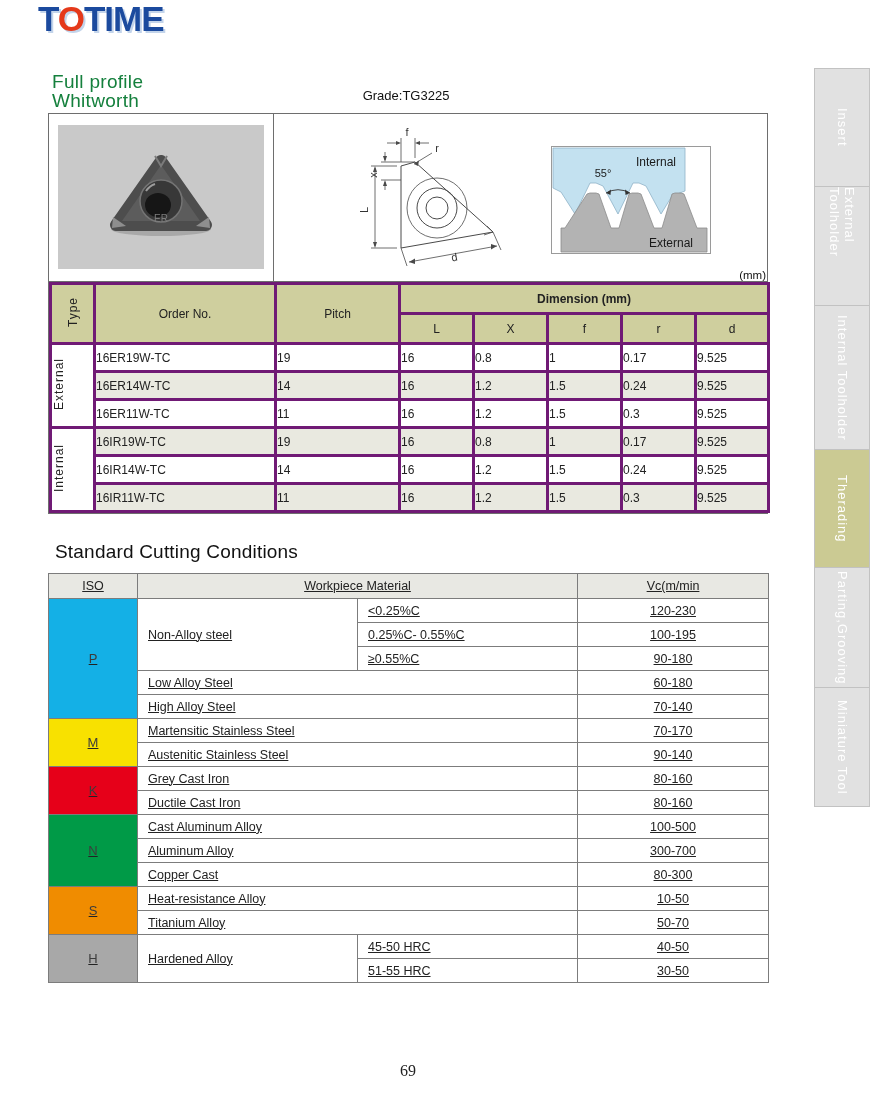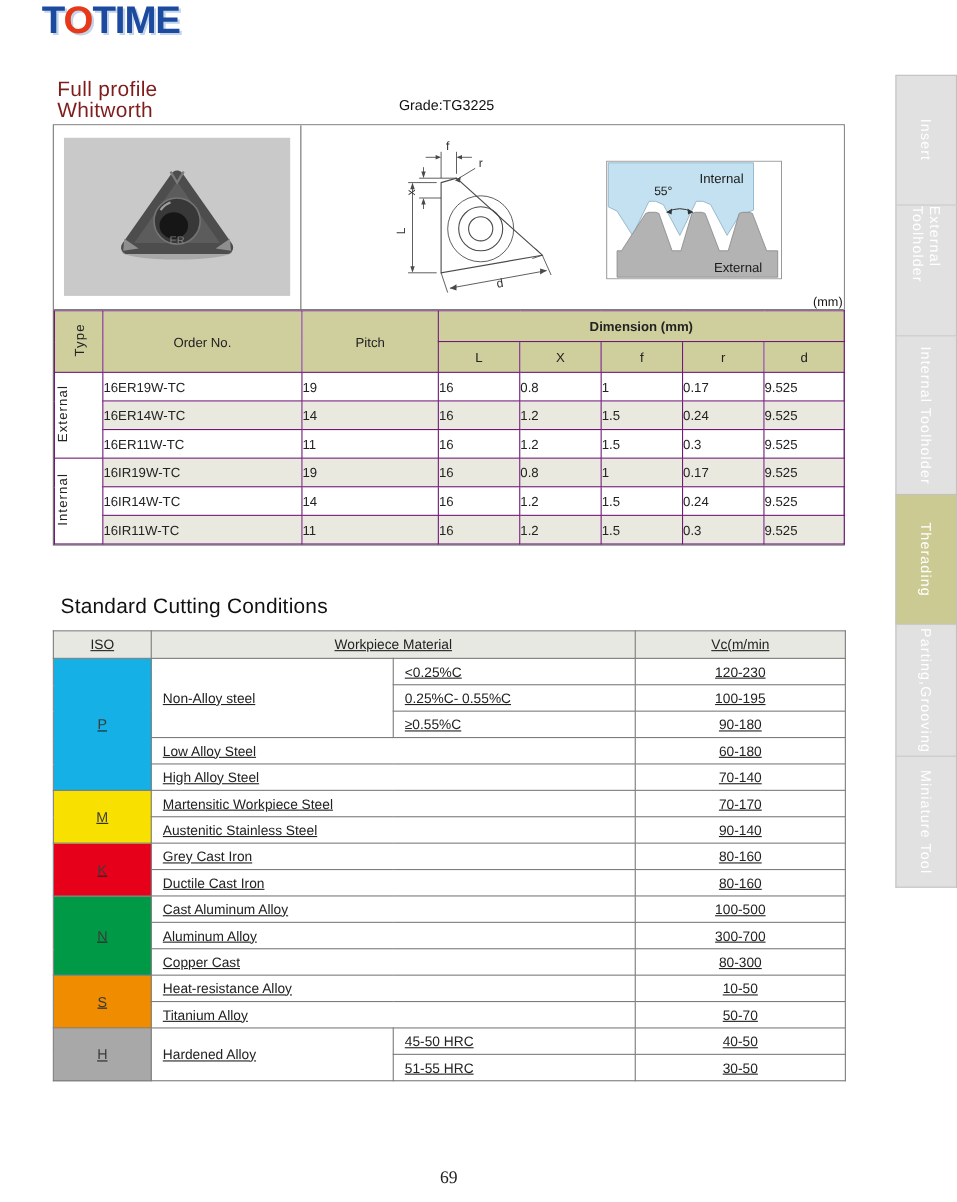--- a/index.html
+++ b/index.html
@@ -9,34 +9,34 @@
   
   .logo{position:absolute;left:38px;top:0px;font-weight:bold;font-size:35px;line-height:38px;
         letter-spacing:-1px;color:#1b4a9e;text-shadow:2px 2px 0 #c3d4ea;}
   .logo .o{color:#e5391a;}
   .head-text{position:absolute;left:196px;top:4px;width:572px;}
   .cat{font-size:15px;color:#111;}
   .hrule{border-top:2px solid #8fb0d2;margin-top:1px;height:0;}
   .subcat{font-size:14.5px;color:#111;margin-top:3px;letter-spacing:.5px;}
 
   
-  .titles{position:absolute;left:52px;top:72px;font-size:19px;color:#7f1d1d;line-height:19px;letter-spacing:.3px;}
+  .titles{position:absolute;left:52px;top:72px;font-size:19px;color:#15803d;line-height:19px;letter-spacing:.3px;}
   .grade{position:absolute;left:48px;top:88px;width:716px;text-align:center;font-size:13px;color:#111;}
 
   
   .plate{position:absolute;left:48px;top:113px;width:720px;border:1px solid #6e6e6e;box-sizing:border-box;background:#fff;}
   .img-row{position:relative;height:167px;border-bottom:1px solid #6e6e6e;background:#fff;}
   .photo-cell{position:absolute;left:0;top:0;width:225px;height:167px;border-right:1px solid #6e6e6e;box-sizing:border-box;}
   .photo-cell svg{position:absolute;left:9px;top:11px;}
   .draw-wrap{position:absolute;left:286px;top:10px;}
   .profile-wrap{position:absolute;left:502px;top:32px;}
   .mm-note{position:absolute;right:1px;bottom:0px;font-size:11.5px;color:#111;}
 
   table.spec{border-collapse:collapse;width:100%;table-layout:fixed;font-size:12px;color:#222;}
-  .spec th,.spec td{border:1px solid #701a75;padding:0;height:25px;overflow:hidden;}
+  .spec th,.spec td{border:3px solid #701a75;padding:0;height:25px;overflow:hidden;}
   .spec thead th{background:#cfcf9e;font-weight:400;height:27px;}
   .spec thead th.dimh{font-weight:700;}
   .spec tr.shade td{background:#e9e9e0;}
   .spec td.type-cell{background:#ffffff !important;}
   .vtext{writing-mode:vertical-rl;transform:rotate(180deg);letter-spacing:1px;font-size:12px;display:inline-block;}
 
   
   .cut-title{position:absolute;left:55px;top:541px;font-size:19px;color:#111;font-weight:400;letter-spacing:.2px;}
   table.cut{position:absolute;left:48px;top:573px;width:720px;border-collapse:collapse;table-layout:fixed;font-size:12.5px;color:#222;text-decoration:underline;}
   .cut th,.cut td{border:1px solid #7c7c7c;height:23px;padding:0;}
@@ -266,21 +266,21 @@
         <tr>
           <td class="mat-cell" colspan="2">Low Alloy Steel</td>
           <td class="vc-cell">60-180</td>
         </tr>
         <tr>
           <td class="mat-cell" colspan="2">High Alloy Steel</td>
           <td class="vc-cell">70-140</td>
         </tr>
         <tr>
           <td rowspan="2" class="iso-cell" style="background: rgb(248, 225, 0);">M</td>
-          <td class="mat-cell" colspan="2">Martensitic Workpiece Steel</td>
+          <td class="mat-cell" colspan="2">Martensitic Stainless Steel</td>
           <td class="vc-cell">70-170</td>
         </tr>
         <tr>
           <td class="mat-cell" colspan="2">Austenitic  Stainless Steel</td>
           <td class="vc-cell">90-140</td>
         </tr>
         <tr>
           <td rowspan="2" class="iso-cell" style="background: rgb(230, 0, 25);">K</td>
           <td class="mat-cell" colspan="2">Grey Cast Iron</td>
           <td class="vc-cell">80-160</td>

